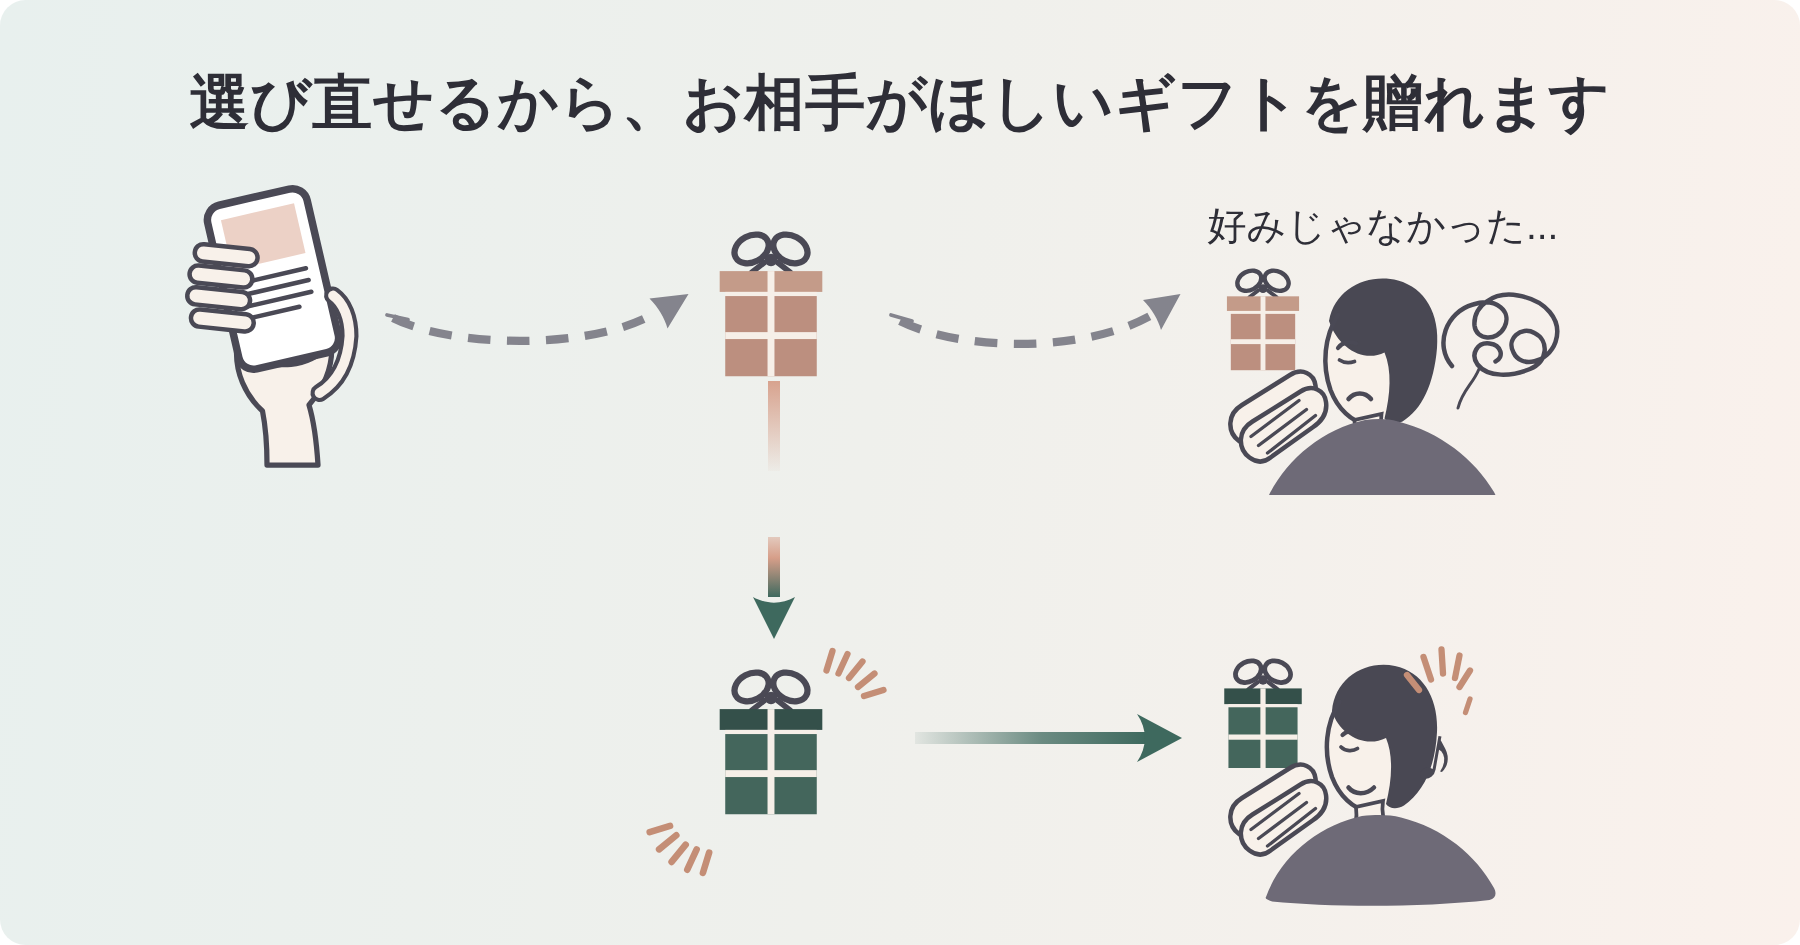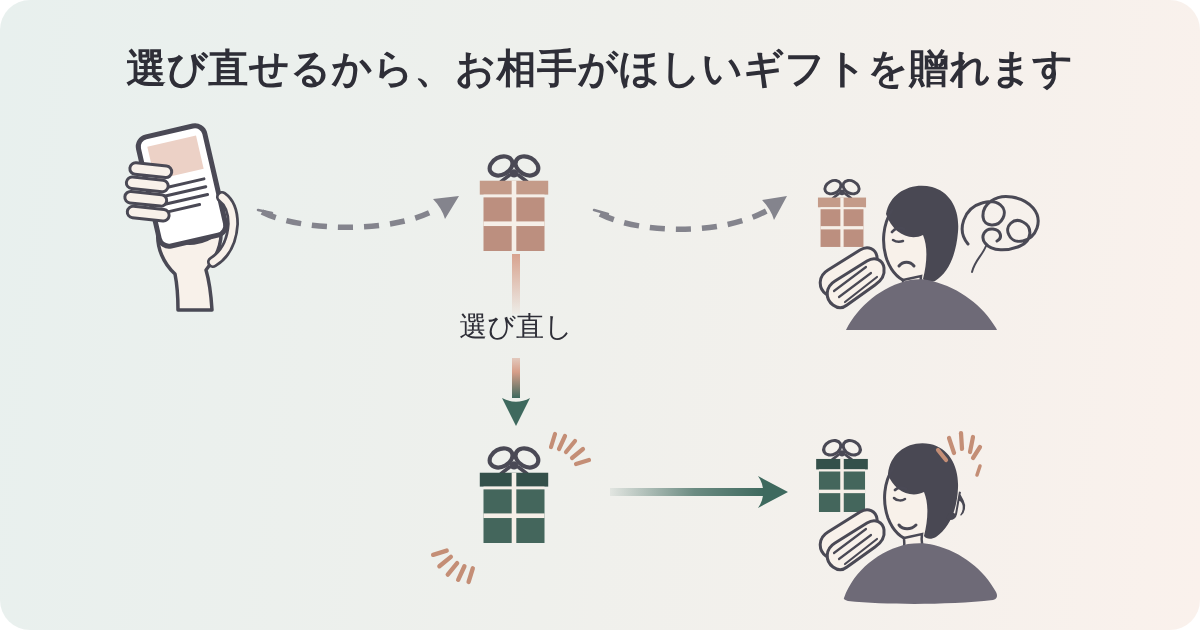--- a/index.html
+++ b/index.html
@@ -4,21 +4,21 @@
 <style>
   :root{
     --bg-left:#e8f0ee; --bg-right:#faf1ec; --text:#2e2e37; --outline:#4a4955;
     --gift-brown-lid:#c49b89; --gift-brown-body:#bc8f7f;
     --gift-green-lid:#34504a; --gift-green-body:#44665c;
     --ribbon:#f6efe8; --arrow-gray:#84848d; --arrow-teal:#3e695e; --arrow-pink:#d59a84;
     --sparkle:#c48e76; --skin:#f8f1ea; --sweater:#6e6a77; --hair:#494853; --phone-screen:#ecd1c6;
   }
   html,body{margin:0;padding:0;background:#ffffff;}
   body{width:1200px;height:630px;position:relative;font-family:"Liberation Sans","DejaVu Sans",sans-serif;}
-  .card{position:absolute;left:0;top:0;width:1200px;height:630px;border-radius:30px;overflow:hidden;
+  .card{position:absolute;left:0;top:0;width:1200px;height:630px;border-radius:17px;overflow:hidden;
         background:linear-gradient(97deg,var(--bg-left,#e8f0ee) 0%, #eff0ec 48%, var(--bg-right,#faf1ec) 100%);}
   .abs{position:absolute;}
   .title{left:0;top:48px;width:1200px;text-align:center;
          font-family:"Liberation Serif","DejaVu Serif",serif;
          font-size:40px;font-weight:600;color:var(--text,#2e2e37);letter-spacing:0.5px;line-height:1.05;}
   .flow-label{color:var(--text,#2e2e37);font-weight:500;text-align:center;line-height:1.1;}
   .label-bad{left:792px;top:136px;width:260px;font-size:26px;}
   .label-reselect{left:436px;top:312px;width:160px;font-size:28px;}
   .label-good{left:770px;top:384px;width:310px;font-size:26px;}
   .music-note{left:944px;top:476px;font-size:54px;color:var(--hair,#494853);transform:rotate(10deg);line-height:1;}
@@ -109,20 +109,21 @@
   <svg class="abs gift-brown" style="left:477px;top:153px" width="74" height="98" viewBox="0 0 80 106">
     <use href="#gift"></use>
   </svg>
 
   <svg class="abs" style="left:592px;top:186px" width="206" height="60" viewBox="0 0 206 60">
     <path d="M2,24 l14,4" fill="none" class="gray-s" stroke-width="2.5" stroke-linecap="round"></path>
     <path d="M8,28 C48,48 130,50 176,24" fill="none" class="gray-s" stroke-width="5.5" stroke-dasharray="15 11"></path>
     <path class="gray-f" d="M195,10 L170,14 C176,20 180,27 182,34 Z"></path>
   </svg>
 
+  <div class="abs flow-label label-bad">好みじゃなかった...</div>
 
   <svg class="abs gift-brown" style="left:816px;top:178px" width="52" height="69" viewBox="0 0 80 106">
     <use href="#gift"></use>
   </svg>
 
   <svg class="abs" style="left:808px;top:178px" width="200" height="152" viewBox="0 0 200 152">
     <ellipse class="skin-f" cx="103" cy="62" rx="28" ry="41"></ellipse>
     <path class="hair-f" d="M78,36 C82,14 104,4 124,9 C142,14 152,31 150,54 C148,78 140,95 127,103 C122,105 117,104 115,101 C119,85 120,69 115,57 C101,64 84,54 78,36 Z"></path>
     <g fill="none" class="ol-s" stroke-linecap="round">
       <path d="M84,32 C75,46 73,65 79,82 C84,95 93,103 103,105" stroke-width="3"></path>
@@ -149,21 +150,20 @@
     <path fill="none" class="ol-s" stroke-width="3" stroke-linecap="round" d="M12,58 C0,44 8,22 26,17 C42,12 52,22 47,32 C42,42 28,41 27,31 C26,18 40,8 56,11 C74,14 86,27 81,42 C76,56 58,60 53,49 C48,40 58,31 67,36 C77,41 76,55 64,60 C52,65 36,66 29,57 C24,50 29,42 37,43 C45,44 47,52 41,55"></path>
     <path fill="none" class="ol-s" stroke-width="2" stroke-linecap="round" d="M30,60 C26,70 19,74 16,86"></path>
   </svg>
 
   <svg class="abs" style="left:500px;top:250px" width="32" height="200" viewBox="0 0 32 200">
     <rect x="12" y="4" width="8" height="60" fill="url(#fadePink)"></rect>
     <rect x="12" y="108" width="8" height="40" fill="url(#pinkTeal)"></rect>
     <path class="teal-f" d="M16,176 L2,148 C11,153 21,153 30,148 Z"></path>
   </svg>
 
-  <div class="abs flow-label label-reselect">選び直し</div>
 
   <svg class="abs gift-green" style="left:477px;top:445px" width="74" height="98" viewBox="0 0 80 106">
     <use href="#gift"></use>
   </svg>
   <svg class="abs" style="left:546px;top:432px" width="46" height="46" viewBox="0 0 46 46">
     <g fill="none" class="sparkle-s" stroke-width="4.2" stroke-linecap="round">
       <path d="M9,2 L5,15"></path>
         <path d="M19,4 L13,17"></path>
         <path d="M29,9 L20,20"></path>
       <path d="M37,17 L26,26"></path>

